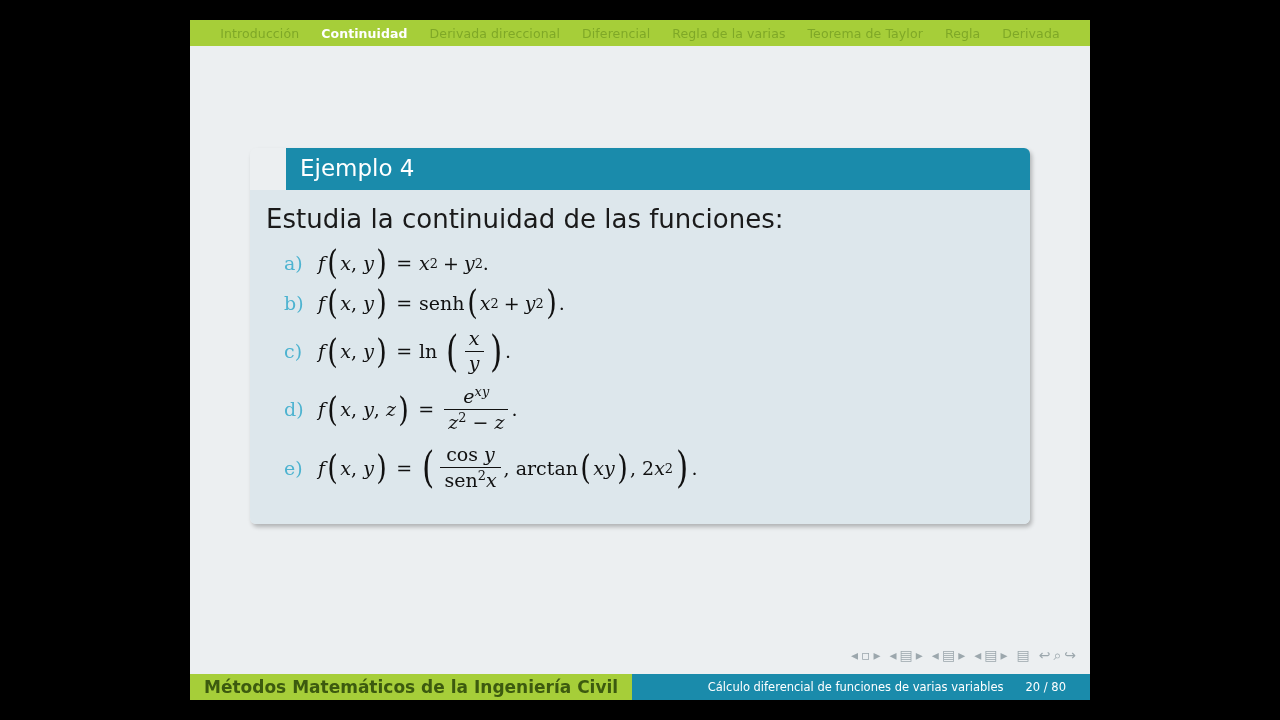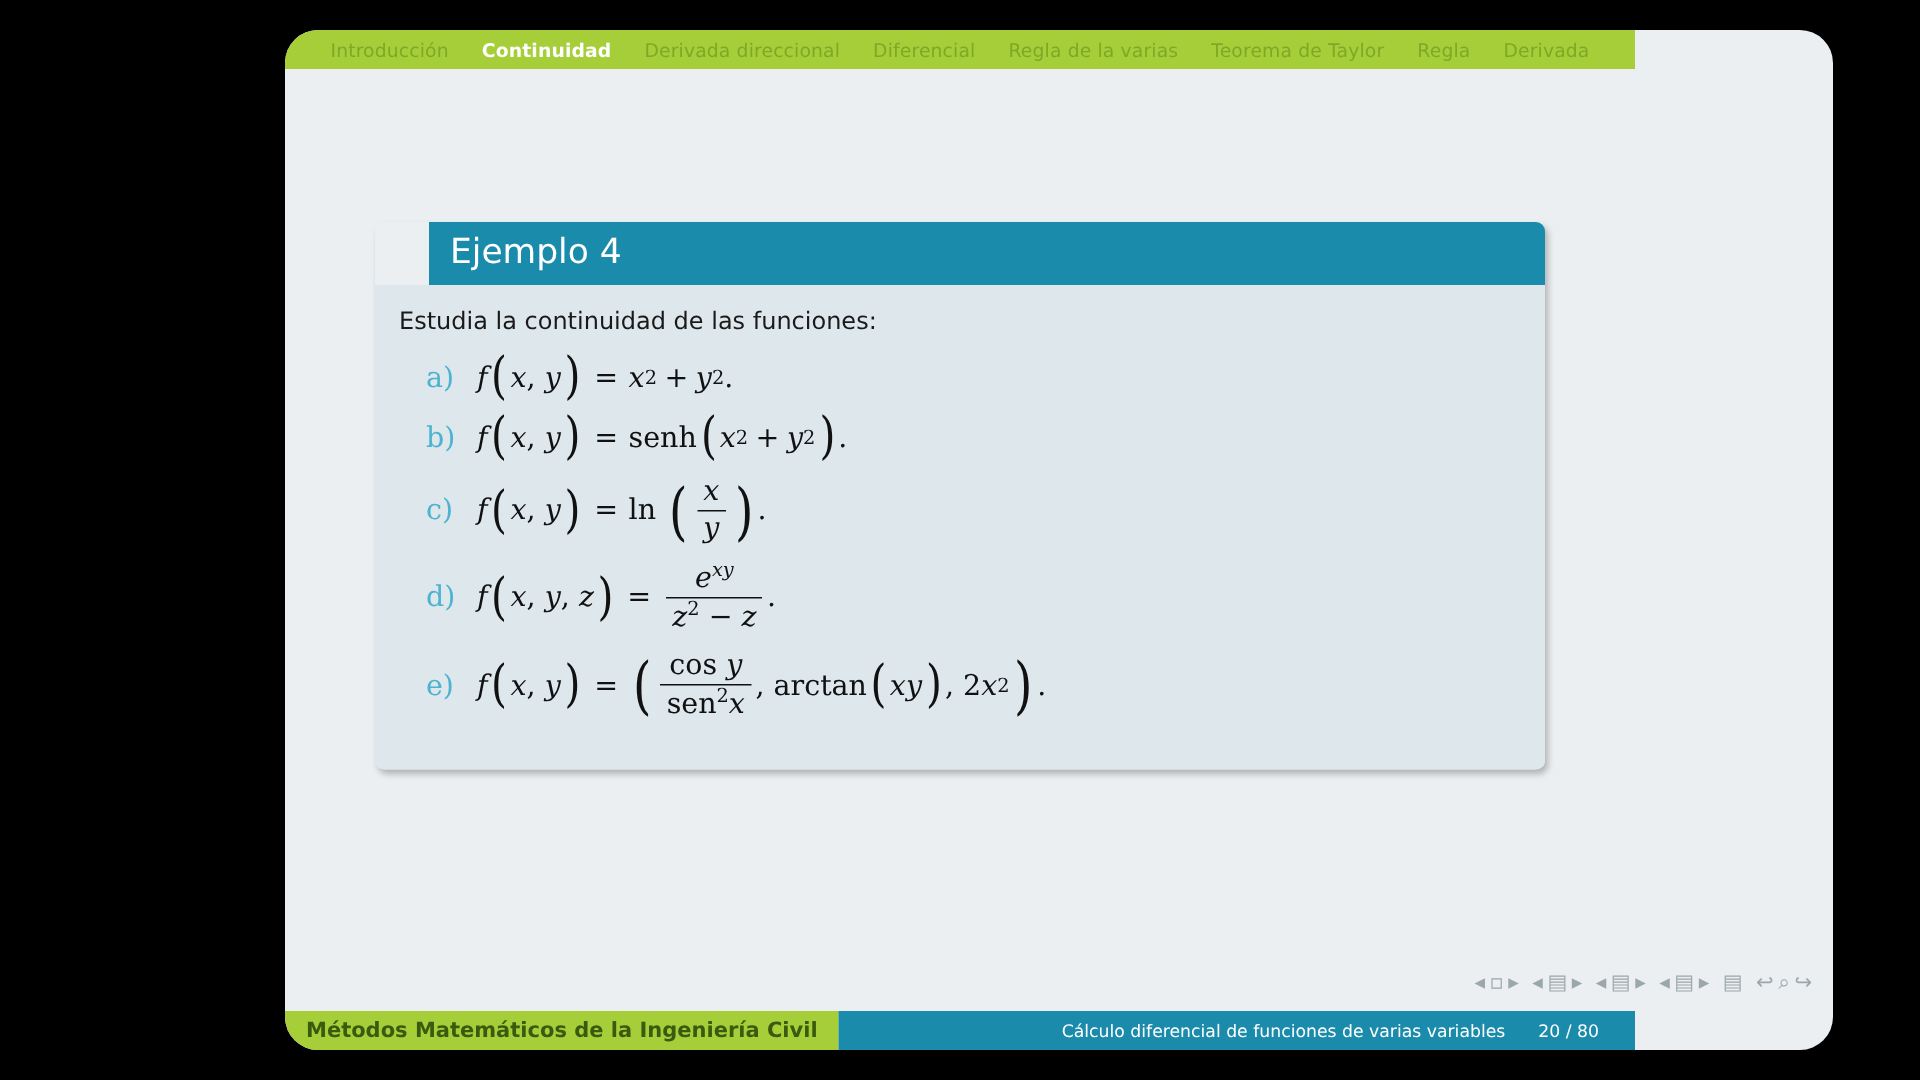--- a/index.html
+++ b/index.html
@@ -16,25 +16,24 @@
   .screen {
     position: relative;
     width: 1280px;
     height: 720px;
     background: #000000;
   }
   .slide {
     position: absolute;
     left: 190px;
     top: 20px;
-    width: 1032px;
+    width: 900px;
     height: 680px;
     background: #eceff1;
     overflow: hidden;
-    border-radius: 22px;
   }
 
   
   .navbar {
     position: absolute;
     left: 0;
     top: 0;
     width: 900px;
     height: 26px;
     background: #a6ce39;
@@ -75,21 +74,21 @@
     font-family: "DejaVu Sans", sans-serif;
     font-weight: normal;
     margin-left: 36px;
   }
   .block-body {
     background: #dde7ec;
     padding: 12px 14px 22px 14px;
     color: #111111;
   }
   .intro {
-    font-size: 16px;
+    font-size: 26px;
     color: #1a1a1a;
     margin: 2px 0 14px 2px;
     font-family: "DejaVu Sans", sans-serif;
   }
 
   .items {
     margin: 0;
     padding: 0;
     list-style: none;
   }
@@ -190,21 +189,21 @@
     position: absolute;
     left: 0;
     bottom: 0;
     width: 900px;
     height: 26px;
     display: flex;
   }
   .footer-left {
     background: #a6ce39;
     color: #3c5a0f;
-    font-size: 14px;
+    font-size: 17px;
     font-weight: bold;
     display: flex;
     align-items: center;
     padding: 0 14px;
     white-space: nowrap;
   }
   .footer-mid {
     background: #1a8bab;
     flex: 1;
     display: flex;

